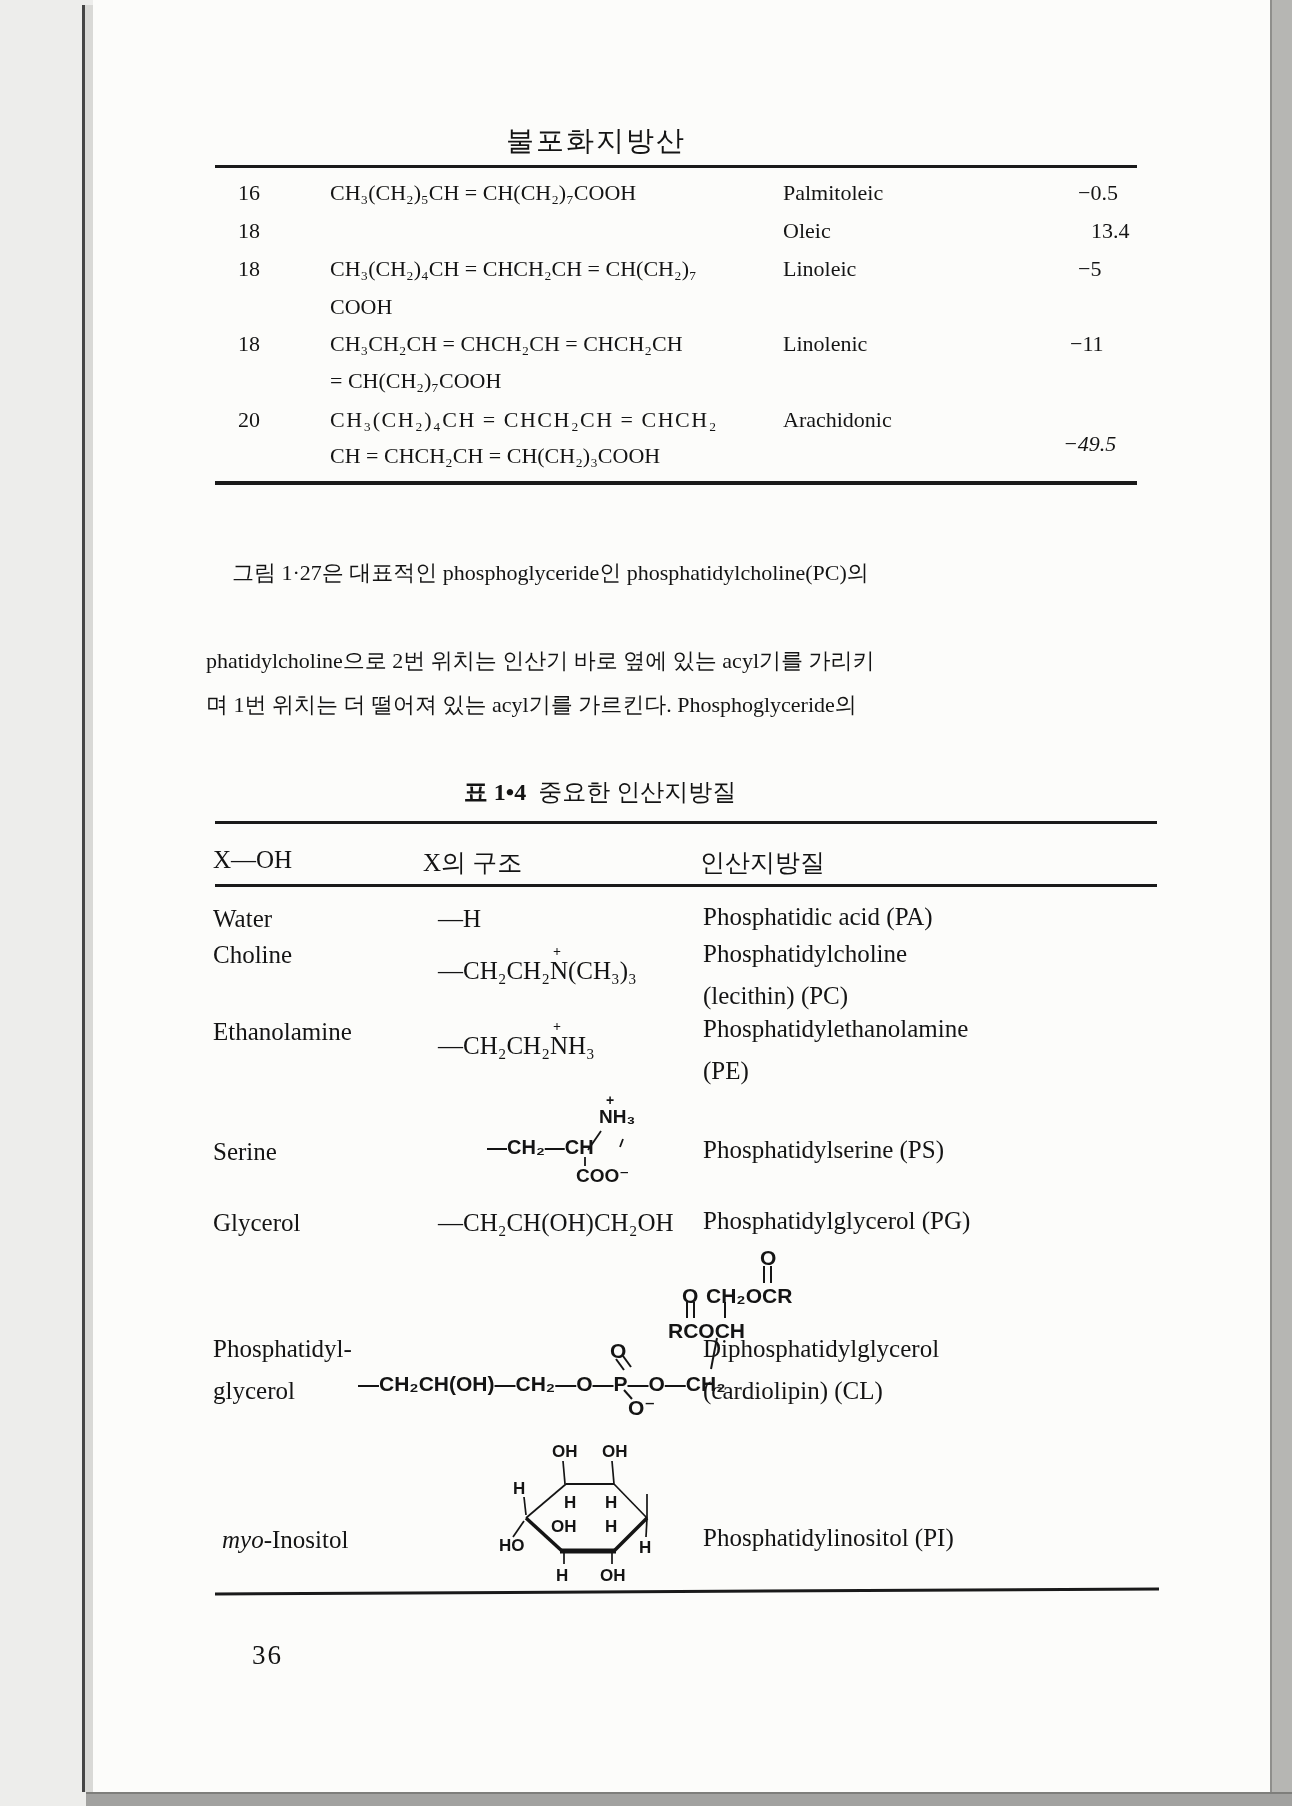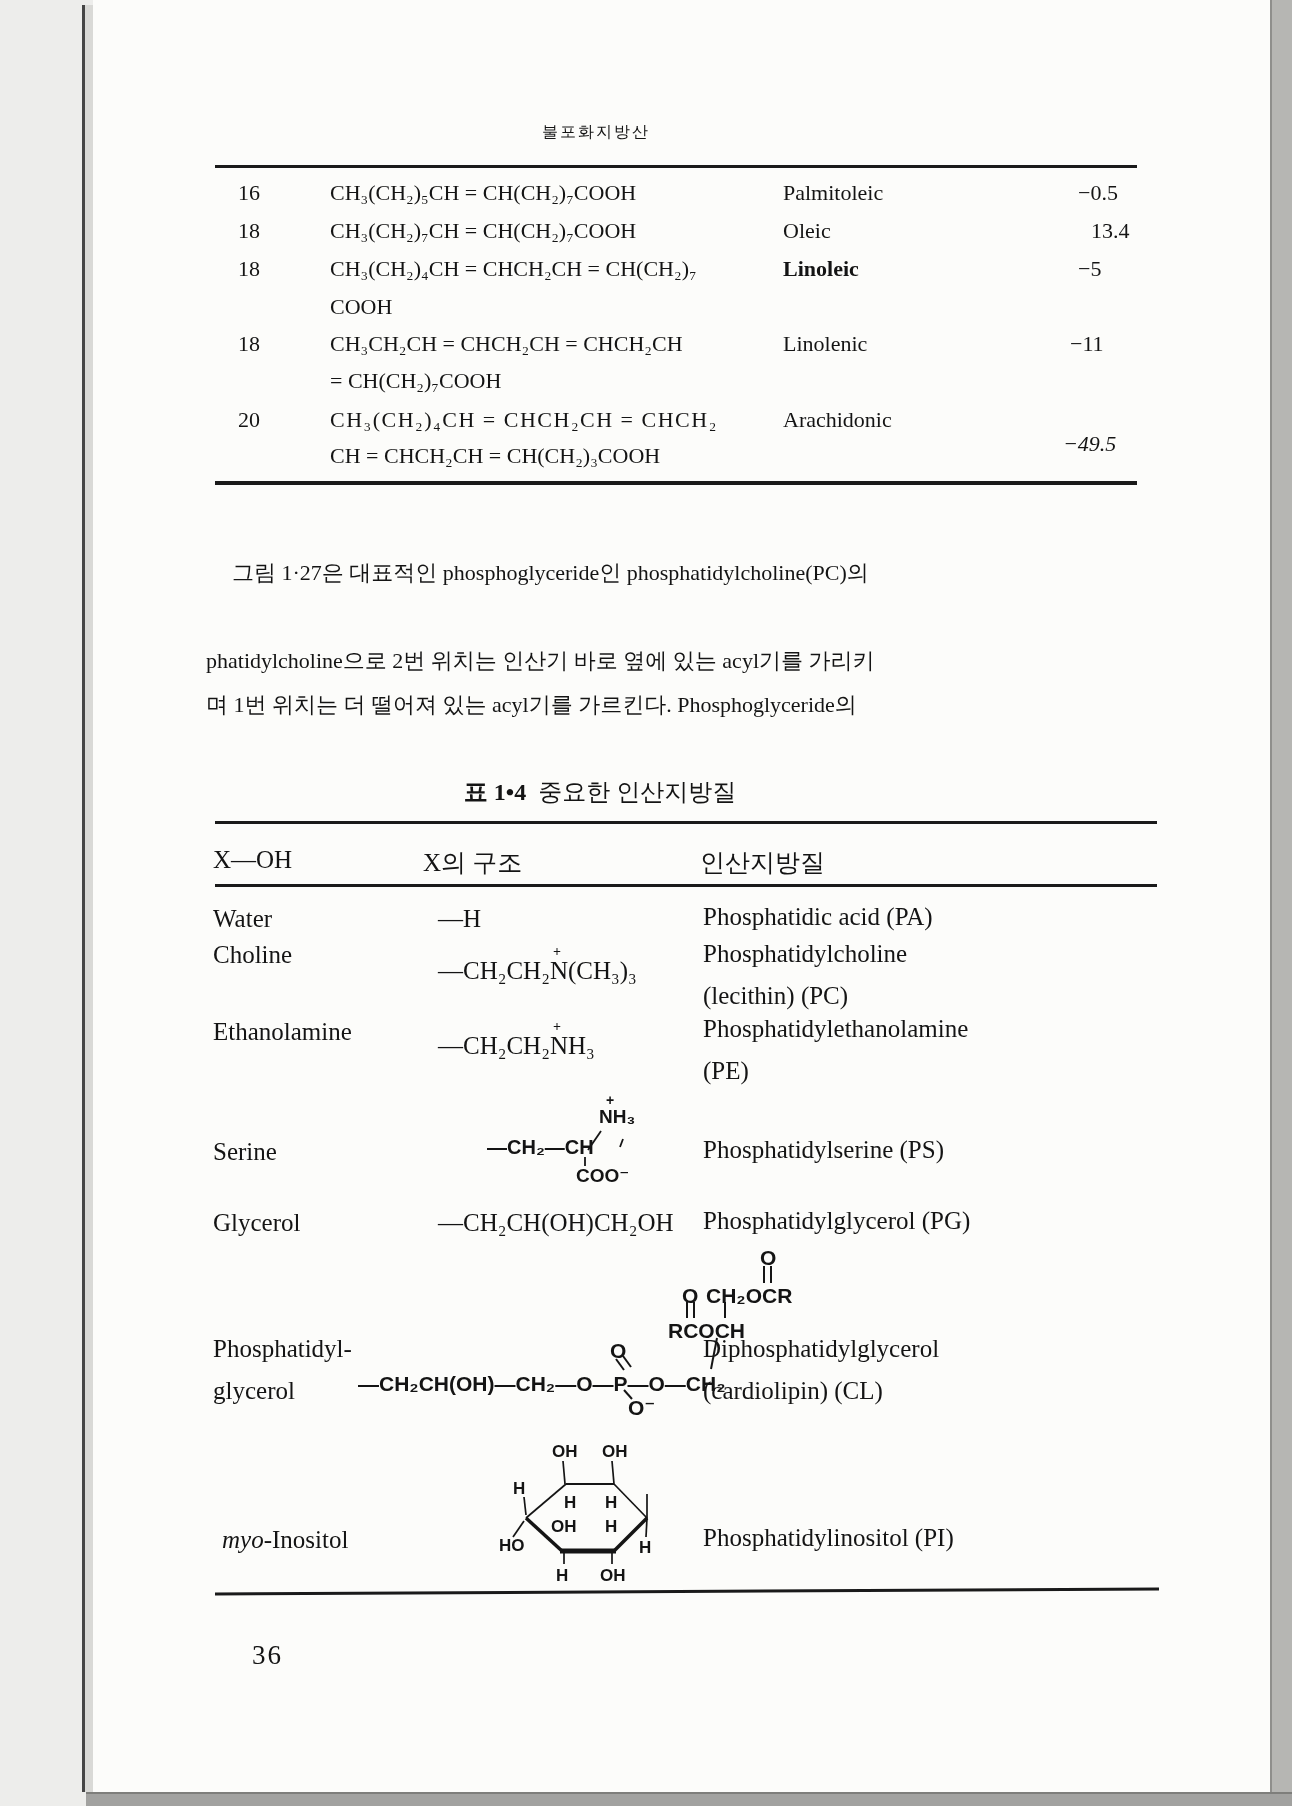--- a/index.html
+++ b/index.html
@@ -7,21 +7,21 @@
   .sheet{position:relative;width:1292px;height:1806px;overflow:hidden;}
   .page{position:absolute;left:93px;top:0;width:1177px;height:1792px;background:#fcfcfa;}
   .spine-dark{position:absolute;left:82px;top:5px;width:3px;height:1787px;background:#454545;}
   .spine-mid{position:absolute;left:85px;top:5px;width:8px;height:1787px;background:#d9d9d6;}
   .band-right{position:absolute;left:1270px;top:0;width:22px;height:1806px;background:#b6b6b3;border-left:2px solid #8f8f8c;}
   .band-bottom{position:absolute;left:86px;top:1792px;width:1206px;height:14px;background:#a2a2a0;border-top:2px solid #7e7e7b;}
   .abs{position:absolute;white-space:nowrap;}
   .rule{position:absolute;background:#1a1a1a;}
   .serif26{font-size:22px;}
   .serif25{font-size:25px;}
-  .heading{font-size:16px;letter-spacing:2px;}
+  .heading{font-size:28px;letter-spacing:2px;}
   .title14{font-size:24px;}
   .bold{font-weight:bold;}
   .struct{font-family:"Liberation Sans","DejaVu Sans",sans-serif;font-weight:700;}
   .st21{font-size:21px;}
   .st20{font-size:20px;}
   .st19{font-size:19px;}
   .st17{font-size:17px;}
   .plus-wrap{position:relative;display:inline-block;}
   .plus-over{position:absolute;left:3px;top:-13px;font-size:14px;font-weight:bold;}
   .plus-abs{font-size:14px;font-weight:bold;}
@@ -39,27 +39,26 @@
 
   <div class="abs heading center" style="left:440px;top:122px;width:312px;">불포화지방산</div>
   <div class="rule" style="left:215px;top:165px;width:922px;height:3px;"></div>
 
   <div class="abs serif26" style="left:238px;top:180px;">16</div>
   <div class="abs serif26" style="left:330px;top:180px;">CH₃(CH₂)₅CH = CH(CH₂)₇COOH</div>
   <div class="abs serif26" style="left:783px;top:180px;">Palmitoleic</div>
   <div class="abs serif26" style="left:1078px;top:180px;">−0.5</div>
 
   <div class="abs serif26" style="left:238px;top:218px;">18</div>
-  <div class="abs serif26" style="left:330px;top:218px;">CH₃(CH₂)₇CH = CH(CH₂)₇COOH</div>
   <div class="abs serif26" style="left:783px;top:218px;">Oleic</div>
   <div class="abs serif26" style="left:1091px;top:218px;">13.4</div>
 
   <div class="abs serif26" style="left:238px;top:256px;">18</div>
   <div class="abs serif26" style="left:330px;top:256px;">CH₃(CH₂)₄CH = CHCH₂CH = CH(CH₂)₇</div>
-  <div class="abs serif26" style="left:783px;top:256px;font-weight:bold;">Linoleic</div>
+  <div class="abs serif26" style="left:783px;top:256px;">Linoleic</div>
   <div class="abs serif26" style="left:1078px;top:256px;">−5</div>
   <div class="abs serif26" style="left:330px;top:294px;">COOH</div>
 
   <div class="abs serif26" style="left:238px;top:331px;">18</div>
   <div class="abs serif26" style="left:330px;top:331px;">CH₃CH₂CH = CHCH₂CH = CHCH₂CH</div>
   <div class="abs serif26" style="left:783px;top:331px;">Linolenic</div>
   <div class="abs serif26" style="left:1070px;top:331px;">−11</div>
   <div class="abs serif26" style="left:330px;top:368px;">= CH(CH₂)₇COOH</div>
 
   <div class="abs serif26" style="left:238px;top:407px;">20</div>

